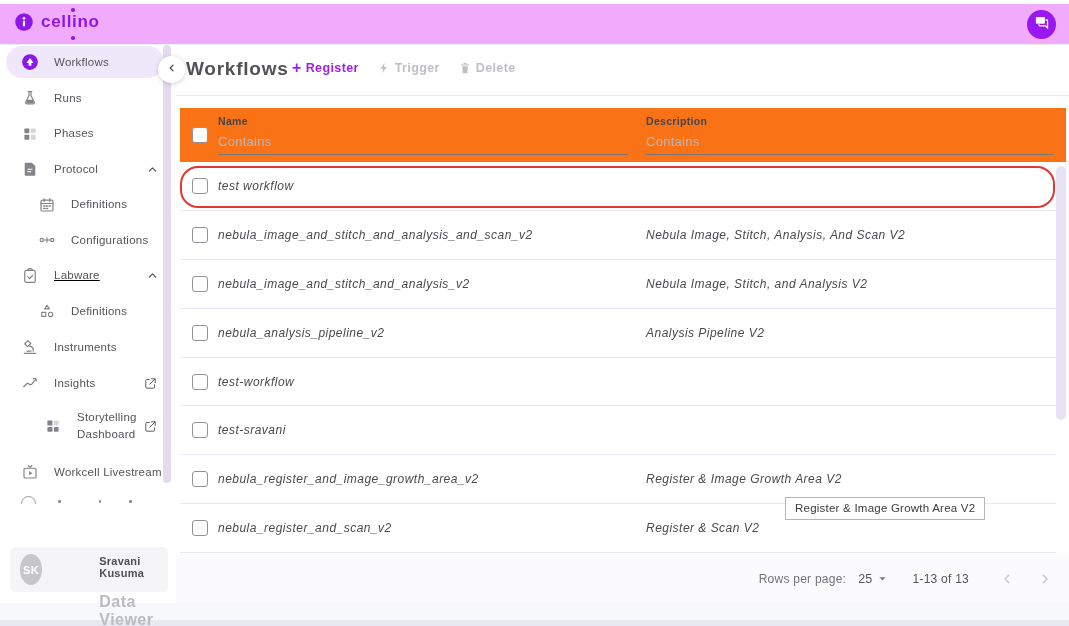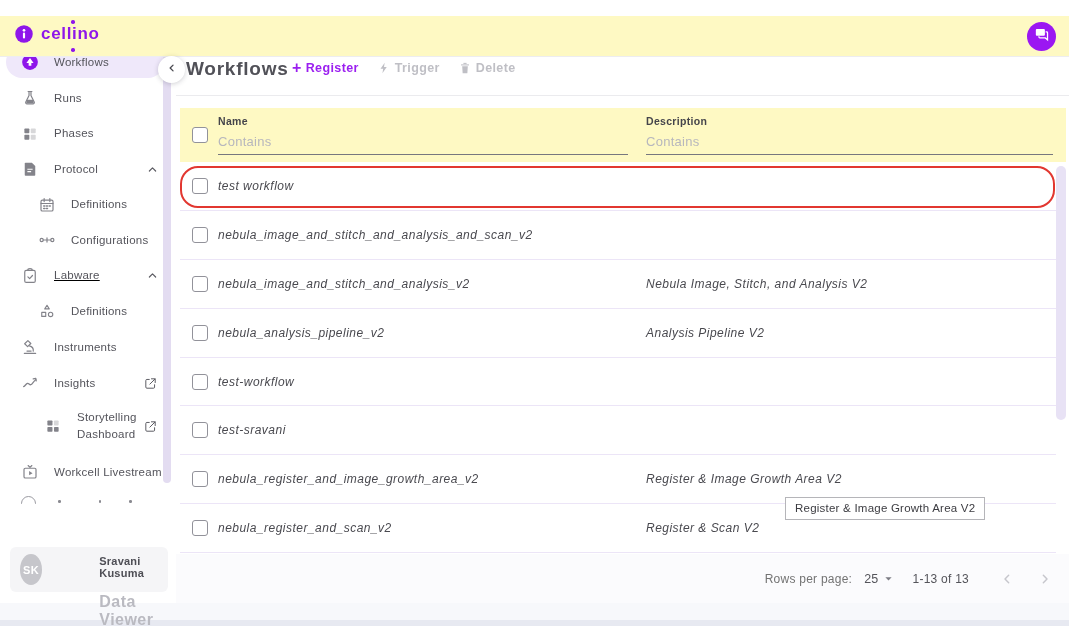--- a/index.html
+++ b/index.html
@@ -1,21 +1,21 @@
 <!DOCTYPE html>
 <html><head>
 <meta charset="utf-8">
 <style>
   * { margin:0; padding:0; box-sizing:border-box; }
   html,body { width:1069px; height:626px; }
   body { font-family:"Liberation Sans", sans-serif; background:#fff; overflow:hidden; }
   #app { position:relative; width:1069px; height:626px; background:#fff; }
 
   
-  .topbar { position:absolute; left:0; top:16px; width:1069px; height:41px; background:#fef9c3; border-bottom:1px solid #ededf0; z-index:30;text-decoration:underline; }
+  .topbar { position:absolute; left:0; top:4px; width:1069px; height:41px; background:#f0abfc; border-bottom:1px solid #ededf0; z-index:30;text-decoration:underline; }
   .logo { position:absolute; left:14px; top:8px; display:flex; align-items:center; gap:7px; }
   .logo-mark { width:20px; height:20px; }
   .logo-text { font-size:17px; font-weight:bold; color:#8E16EA; letter-spacing:.04em; }
   .logo-dot { position:absolute; width:3.5px; height:3.5px; border-radius:50%; background:#8E16EA; }
   .logo-dot.top { left:71px; top:4px; }
   .logo-dot.bottom { left:71px; top:32px; }
   .chat-btn { position:absolute; right:13px; top:6px; width:29px; height:29px; border-radius:50%; background:#9B17F2; display:flex; align-items:center; justify-content:center; cursor:pointer; }
   .chat-btn svg { width:17px; height:17px; }
 
   
@@ -50,21 +50,21 @@
   .actions { position:absolute; left:292px; top:61px; display:flex; align-items:center; gap:18px; }
   .action-btn { display:flex; align-items:center; gap:4px; font-size:12.5px; font-weight:bold; letter-spacing:.03em; cursor:pointer; }
   .action-btn .a-icon { width:14px; height:14px; display:flex; }
   .action-btn .a-icon svg { width:100%; height:100%; }
   .action-btn.primary { color:#9B1FF0; }
   .action-btn.disabled { color:#BFBFC5; cursor:default; }
   .plus-glyph { font-size:16px; font-weight:bold; line-height:12px; }
   .header-divider { position:absolute; left:176px; top:95px; width:893px; height:1px; background:#EBEBEE; }
 
   
-  .filter-head { position:absolute; left:180px; top:108px; width:886px; height:54px; background:#fef9c3;text-decoration:underline; }
+  .filter-head { position:absolute; left:180px; top:108px; width:886px; height:54px; background:#f97316;text-decoration:underline; }
   .cbx { width:16px; height:16px; border:1.5px solid #92929a; border-radius:3px; background:#fff; flex:none; cursor:pointer; }
   .filter-head .cbx { position:absolute; left:12px; top:19px; }
   .fcol { position:absolute; top:7px; }
   .fcol.name { left:38px; width:410px; }
   .fcol.desc { left:466px; width:407px; }
   .fcol-label { font-size:10.5px; font-weight:bold; color:#45454b; letter-spacing:.03em; }
   .fcol input { margin-top:5px; width:100%; border:none; border-bottom:1px solid #77777e; background:transparent; font-family:"Liberation Sans",sans-serif; font-size:13px; color:#45454b; padding:2px 0 5px 0; outline:none; letter-spacing:.02em; }
   .fcol input::placeholder { color:#B7B7BD; opacity:1; }
 
   .rows { position:absolute; left:180px; top:162px; width:876px;font-style:italic; }
@@ -76,21 +76,21 @@
   .tbl-scroll { position:absolute; left:1056px; top:166px; width:10px; height:254px; background:#E8E2F5; border-radius:5px; z-index:14; cursor:pointer; }
 
   .tooltip { position:absolute; left:785px; top:497px; background:#fff; border:1px solid #b5b5b9; padding:4px 9px 5px 9px; font-size:11.5px; color:#3c3c41; letter-spacing:.02em; z-index:50; white-space:nowrap; }
 
   
   .pagination { position:absolute; left:176px; top:554px; width:893px; height:49px; background:#FBFBFD; display:flex; align-items:center; justify-content:flex-end; padding-right:16px; }
   .pg-label { font-size:12px; color:#737373; letter-spacing:.02em; }
   .pg-value { font-size:12.5px; color:#54545a; margin-left:12px; letter-spacing:.02em; cursor:pointer; display:flex; align-items:center; }
   .pg-caret { width:15px; height:15px; color:#7d7d84; margin-left:2px; }
   .pg-caret svg { width:100%; height:100%; }
-  .pg-range { font-size:12px; color:#54545a; margin-left:17px; letter-spacing:.02em; }
+  .pg-range { font-size:12px; color:#54545a; margin-left:23px; letter-spacing:.02em; }
   .pg-nav { width:16px; height:16px; color:#C6C6CC; cursor:pointer; }
   .pg-nav svg { width:100%; height:100%; }
   .pg-nav.prev { margin-left:30px; }
   .pg-nav.next { margin-left:22px; }
 
   .band-light { position:absolute; left:0; top:603px; width:1069px; height:17px; background:#F7F8FB; }
   .band-dark { position:absolute; left:0; top:620px; width:1069px; height:6px; background:#E7E9F1; }
 </style>
 </head>
 <body>
@@ -332,20 +332,21 @@
 
   <div class="rows">
       <div class="trow">
         <span class="cbx"></span>
         <span class="cell-name">test workflow</span>
         <span class="cell-desc"></span>
       </div>
       <div class="trow">
         <span class="cbx"></span>
         <span class="cell-name">nebula_image_and_stitch_and_analysis_and_scan_v2</span>
+        <span class="cell-desc">Nebula Image, Stitch, Analysis, And Scan V2</span>
       </div>
       <div class="trow">
         <span class="cbx"></span>
         <span class="cell-name">nebula_image_and_stitch_and_analysis_v2</span>
         <span class="cell-desc">Nebula Image, Stitch, and Analysis V2</span>
       </div>
       <div class="trow">
         <span class="cbx"></span>
         <span class="cell-name">nebula_analysis_pipeline_v2</span>
         <span class="cell-desc">Analysis Pipeline V2</span>

